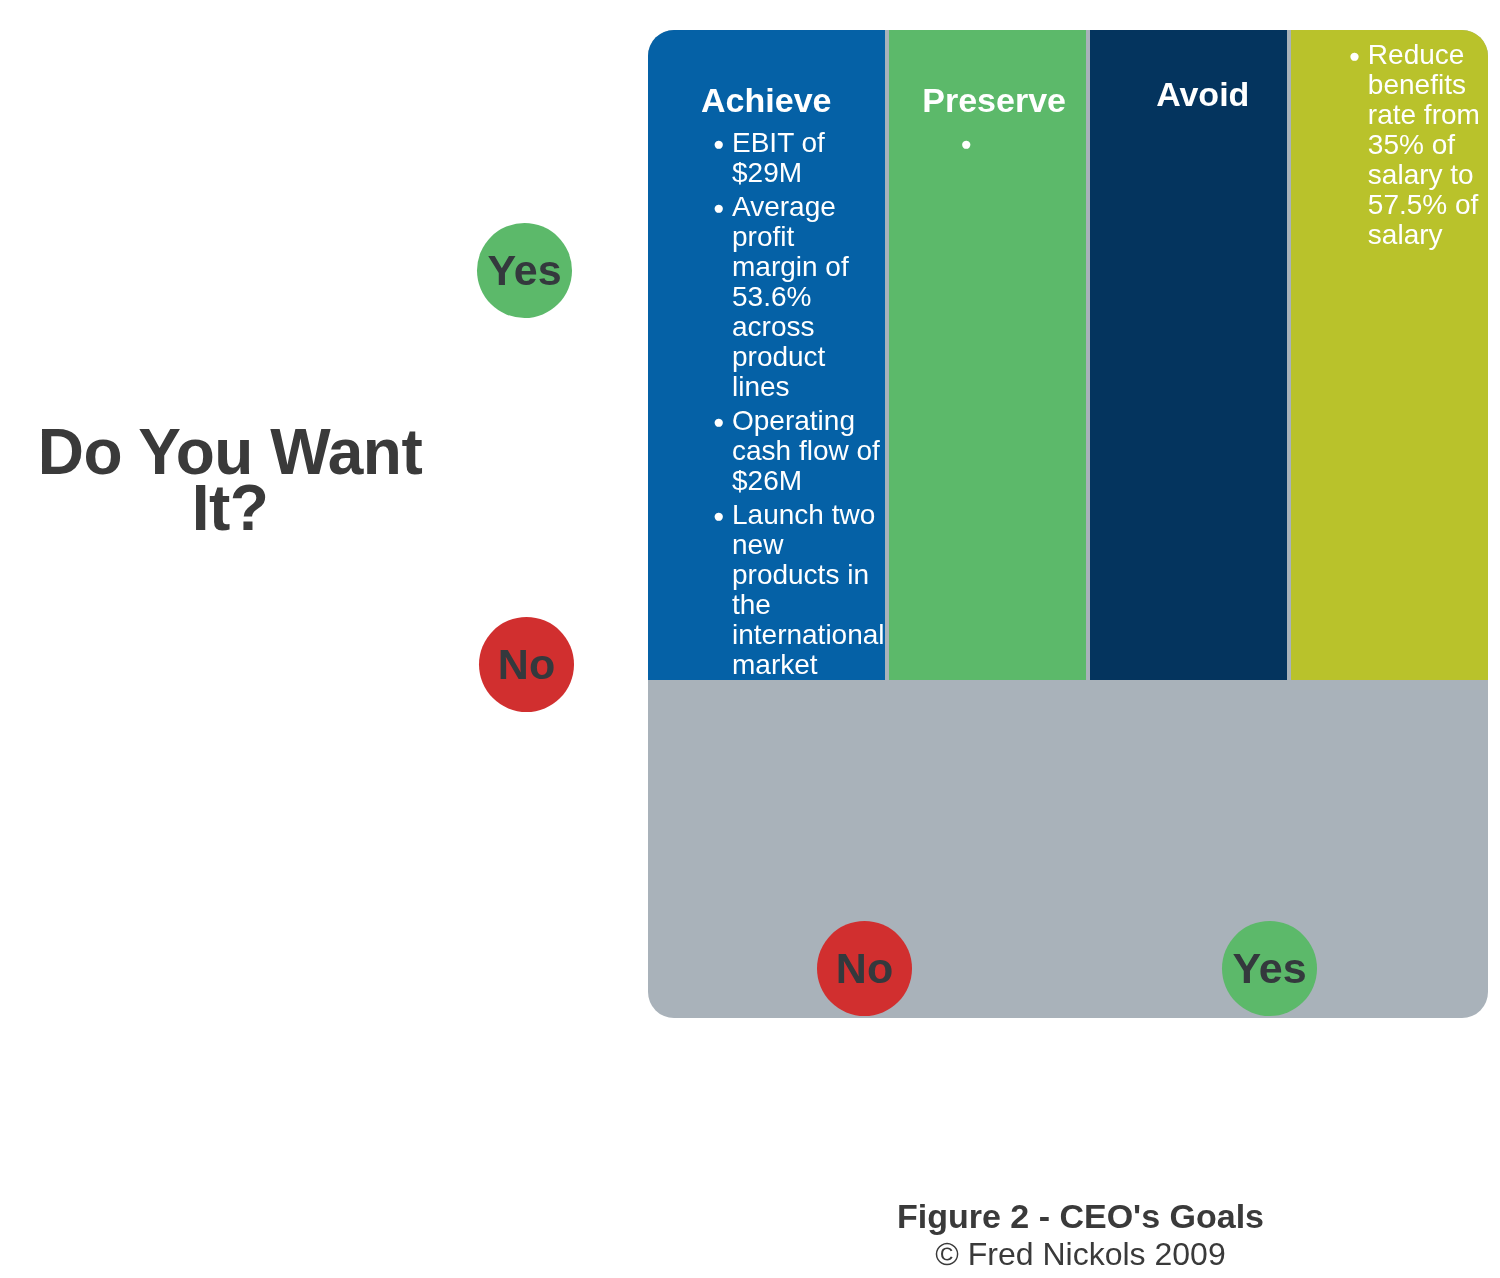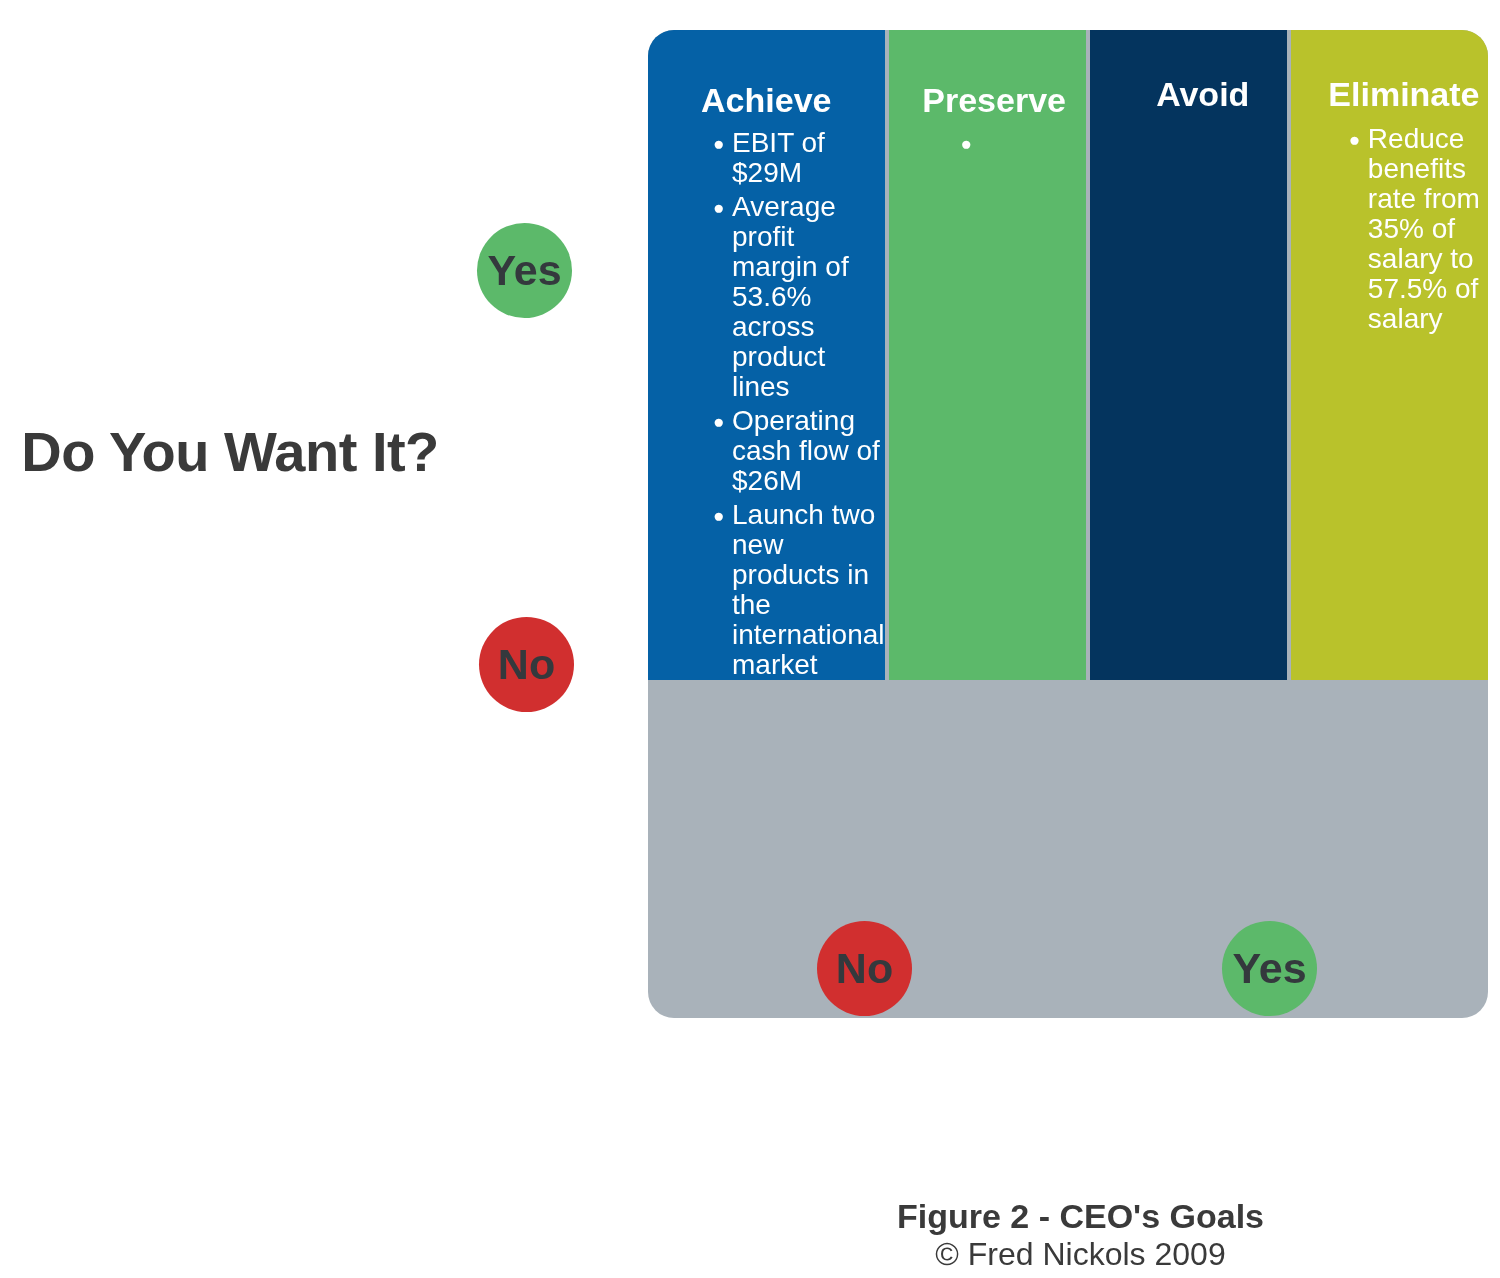--- a/index.html
+++ b/index.html
@@ -9,21 +9,21 @@
     font-family: "Liberation Sans", sans-serif;
     position: relative;
     overflow: hidden;
   }
   .canvas { position: absolute; inset: 0; }
 
   
   .axis-label {
     position: absolute;
     font-weight: bold;
-    font-size: 56px;
+    font-size: 64px;
     line-height: 56px;
     color: var(--label-color, #3a3a3a);
     text-align: center;
     letter-spacing: -0.5px;
   }
   .want-label { left: 10px; top: 424px; width: 440px; }
   .have-label { left: 648px; top: 1080px; width: 840px; }
 
   
   .badge {
@@ -152,21 +152,20 @@
           <span class="dot">●</span>
         </li>
       </ul>
     </section>
 
     <section class="quad q-avoid quad-bottom">
       <h2 class="q-title">Avoid</h2>
     </section>
 
     <section class="quad q-eliminate quad-bottom">
-      <h2 class="q-title">Eliminate</h2>
       <ul class="q-list">
         <li>
           <span class="dot">●</span>
           <span class="bt">Reduce benefits rate from 35% of salary to 57.5% of salary</span>
         </li>
       </ul>
     </section>
 
   </div>
 

